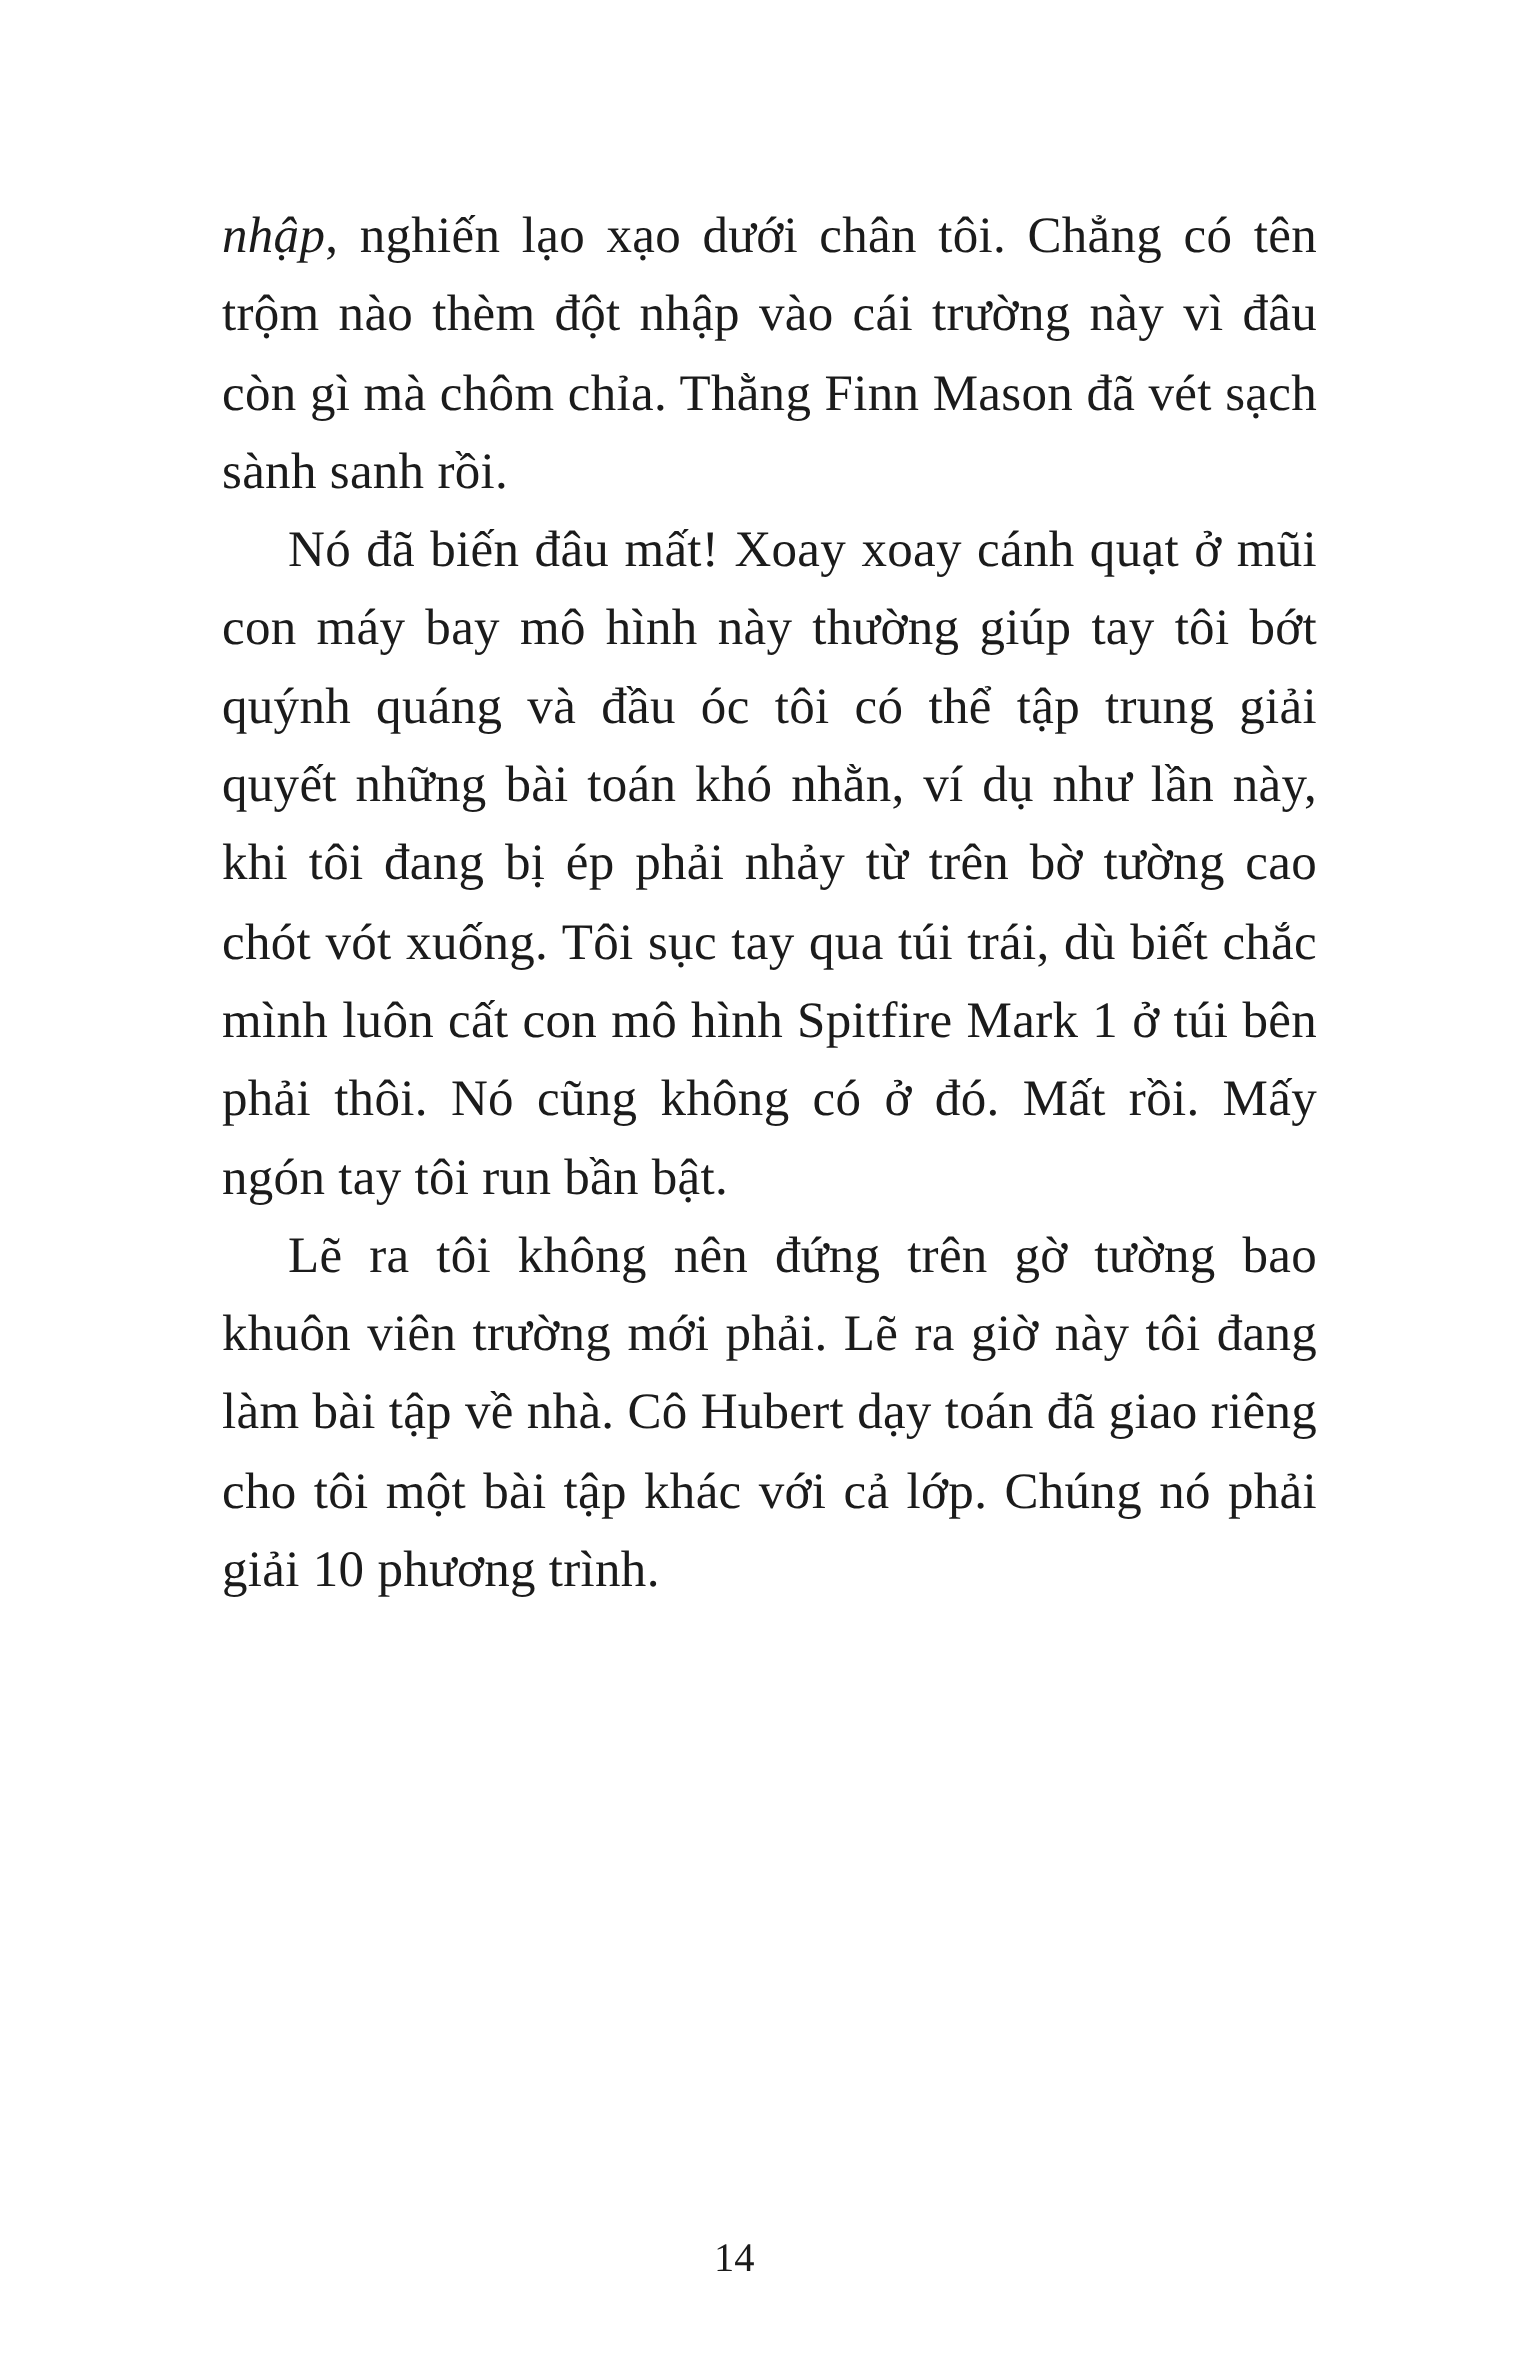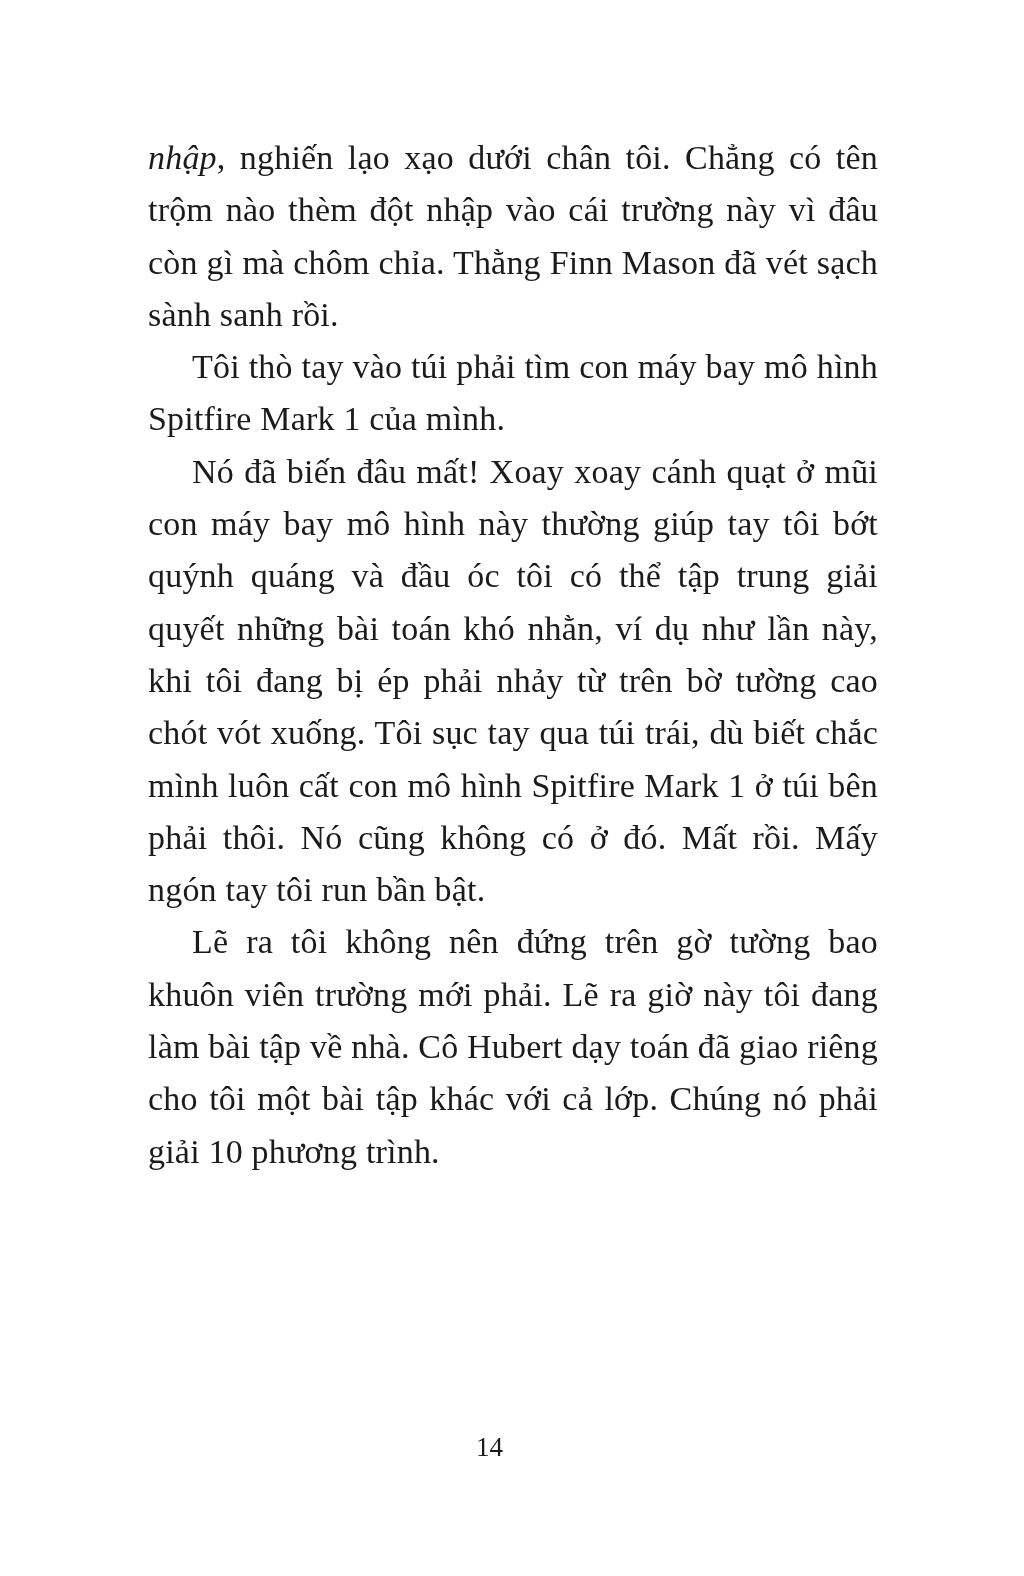--- a/index.html
+++ b/index.html
@@ -34,31 +34,30 @@
   }
   .para.no-indent {
     text-indent: 0;
   }
   .italic-lead {
     font-style: italic;
   }
   .page-number {
     position: absolute;
     left: 0;
-    top: 1432px;
+    top: 1490px;
     width: 100%;
     text-align: center;
     font-size: 27px;
     color: #1b1b1b;
   }
 </style>
 </head>
 <body>
 
 <div class="book-page">
   <div class="text-block">
     <p class="para no-indent"><em class="italic-lead">nhập</em><span>, nghiến lạo xạo dưới chân tôi. Chẳng có tên trộm nào thèm đột nhập vào cái trường này vì đâu còn gì mà chôm chỉa. Thằng Finn Mason đã vét sạch sành sanh rồi.</span></p>
-    <p class="para">Tôi thò tay vào túi phải tìm con máy bay mô hình Spitfire Mark 1 của mình.</p>
     <p class="para">Nó đã biến đâu mất! Xoay xoay cánh quạt ở mũi con máy bay mô hình này thường giúp tay tôi bớt quýnh quáng và đầu óc tôi có thể tập trung giải quyết những bài toán khó nhằn, ví dụ như lần này, khi tôi đang bị ép phải nhảy từ trên bờ tường cao chót vót xuống. Tôi sục tay qua túi trái, dù biết chắc mình luôn cất con mô hình Spitfire Mark 1 ở túi bên phải thôi. Nó cũng không có ở đó. Mất rồi. Mấy ngón tay tôi run bần bật.</p>
     <p class="para">Lẽ ra tôi không nên đứng trên gờ tường bao khuôn viên trường mới phải. Lẽ ra giờ này tôi đang làm bài tập về nhà. Cô Hubert dạy toán đã giao riêng cho tôi một bài tập khác với cả lớp. Chúng nó phải giải 10 phương trình.</p>
   </div>
   <div class="page-number">14</div>
 </div>
 
 </body></html>

